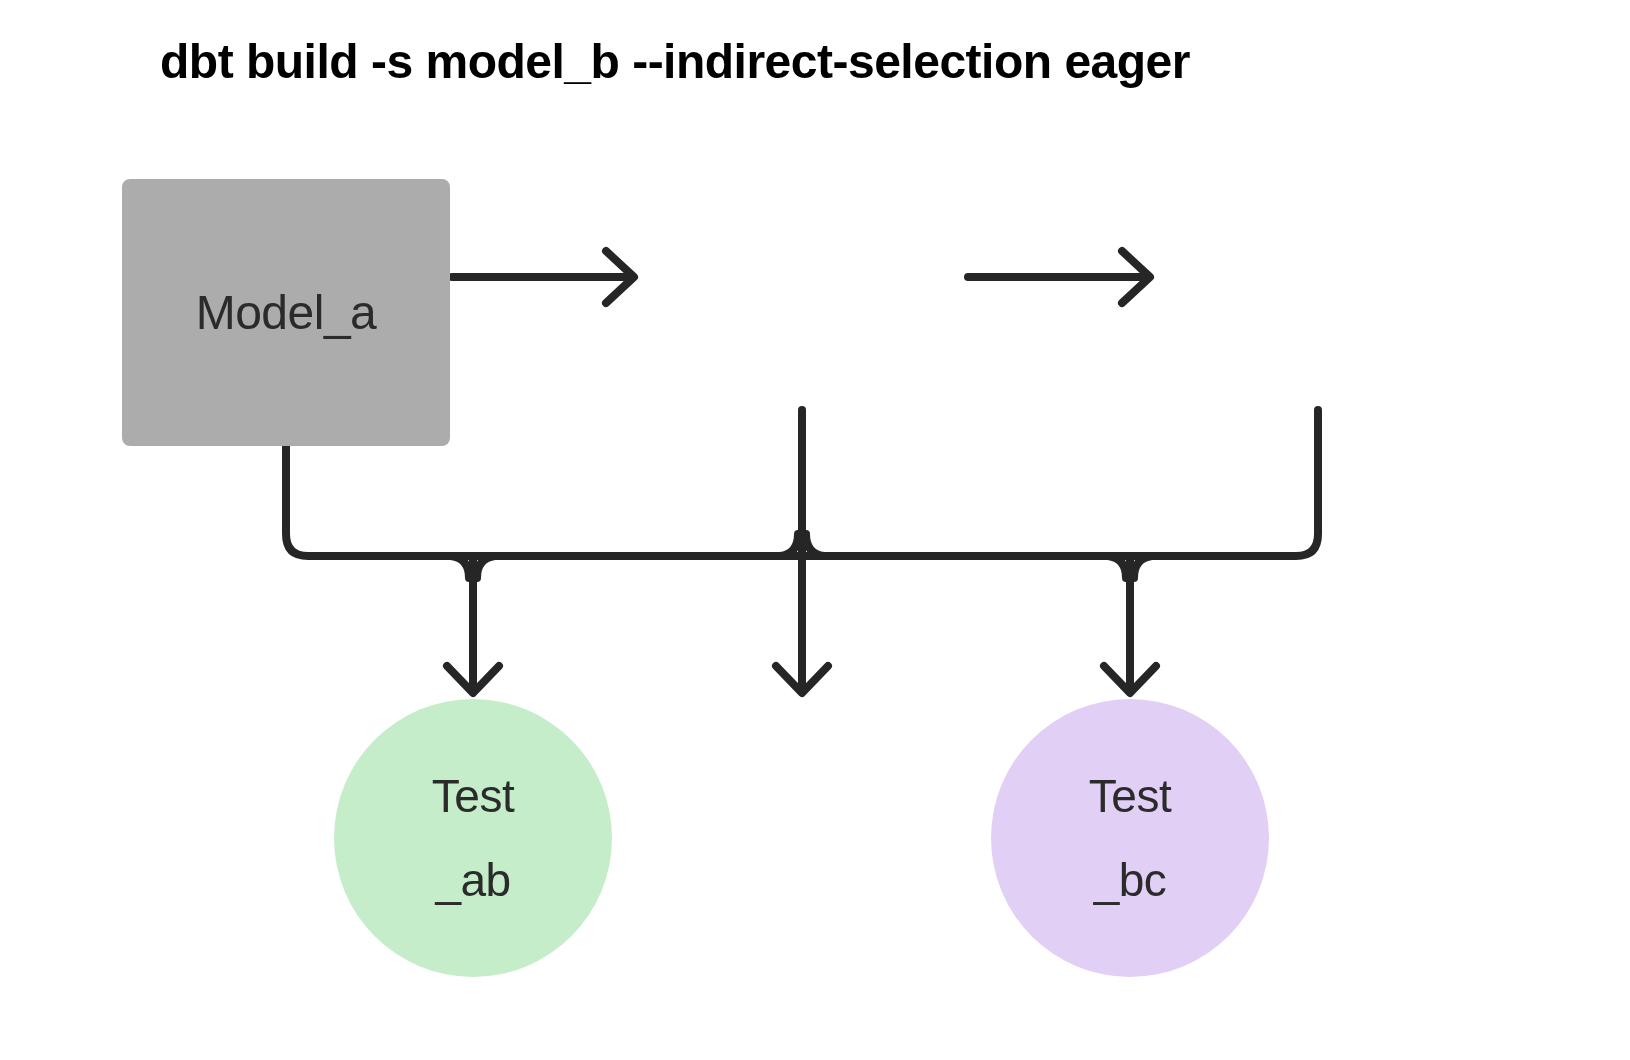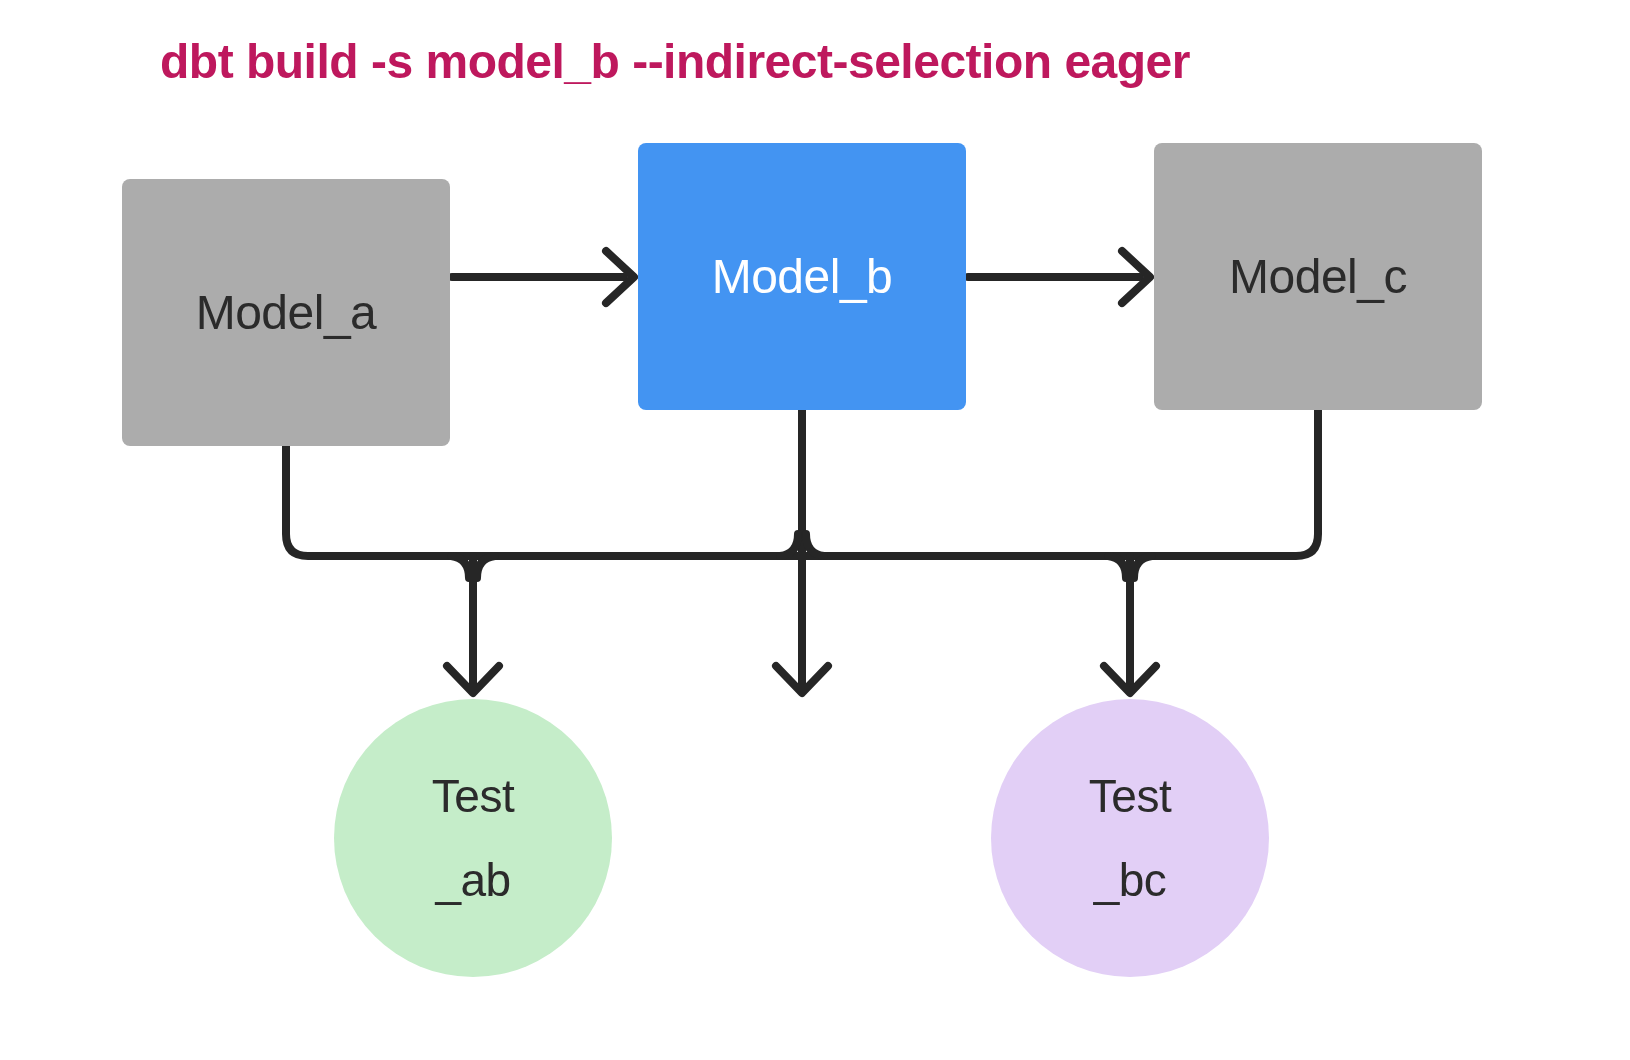--- a/index.html
+++ b/index.html
@@ -16,21 +16,21 @@
     overflow: hidden;
   }
   .title {
     position: absolute;
     left: 160px;
     top: 34px;
     margin: 0;
     font-size: 48px;
     font-weight: 600;
     letter-spacing: -0.5px;
-    color: #be185d;
+    color: #000000;
     white-space: nowrap;
   }
   .edges-layer {
     position: absolute;
     left: 0;
     top: 0;
     width: 1630px;
     height: 1060px;
   }
   .edge {
@@ -129,26 +129,20 @@
       <path class="edge" d="M 1108 556 Q 1126 558 1126 578"></path>
       <path class="edge" d="M 1152 556 Q 1134 558 1134 578"></path>
       <path class="edge" d="M 1130 556 V 684"></path>
       <path class="edge" d="M 1104 666 L 1130 693 L 1156 666"></path>
     </g>
   </svg>
 
   <div class="node model model-a">
     <span class="label">Model_a</span>
   </div>
-  <div class="node model model-b selected">
-    <span class="label">Model_b</span>
-  </div>
-  <div class="node model model-c">
-    <span class="label">Model_c</span>
-  </div>
 
   <div class="node test test-ab">
     <span class="label">Test</span>
     <span class="label">_ab</span>
   </div>
   <div class="node test test-bc">
     <span class="label">Test</span>
     <span class="label">_bc</span>
   </div>
 

